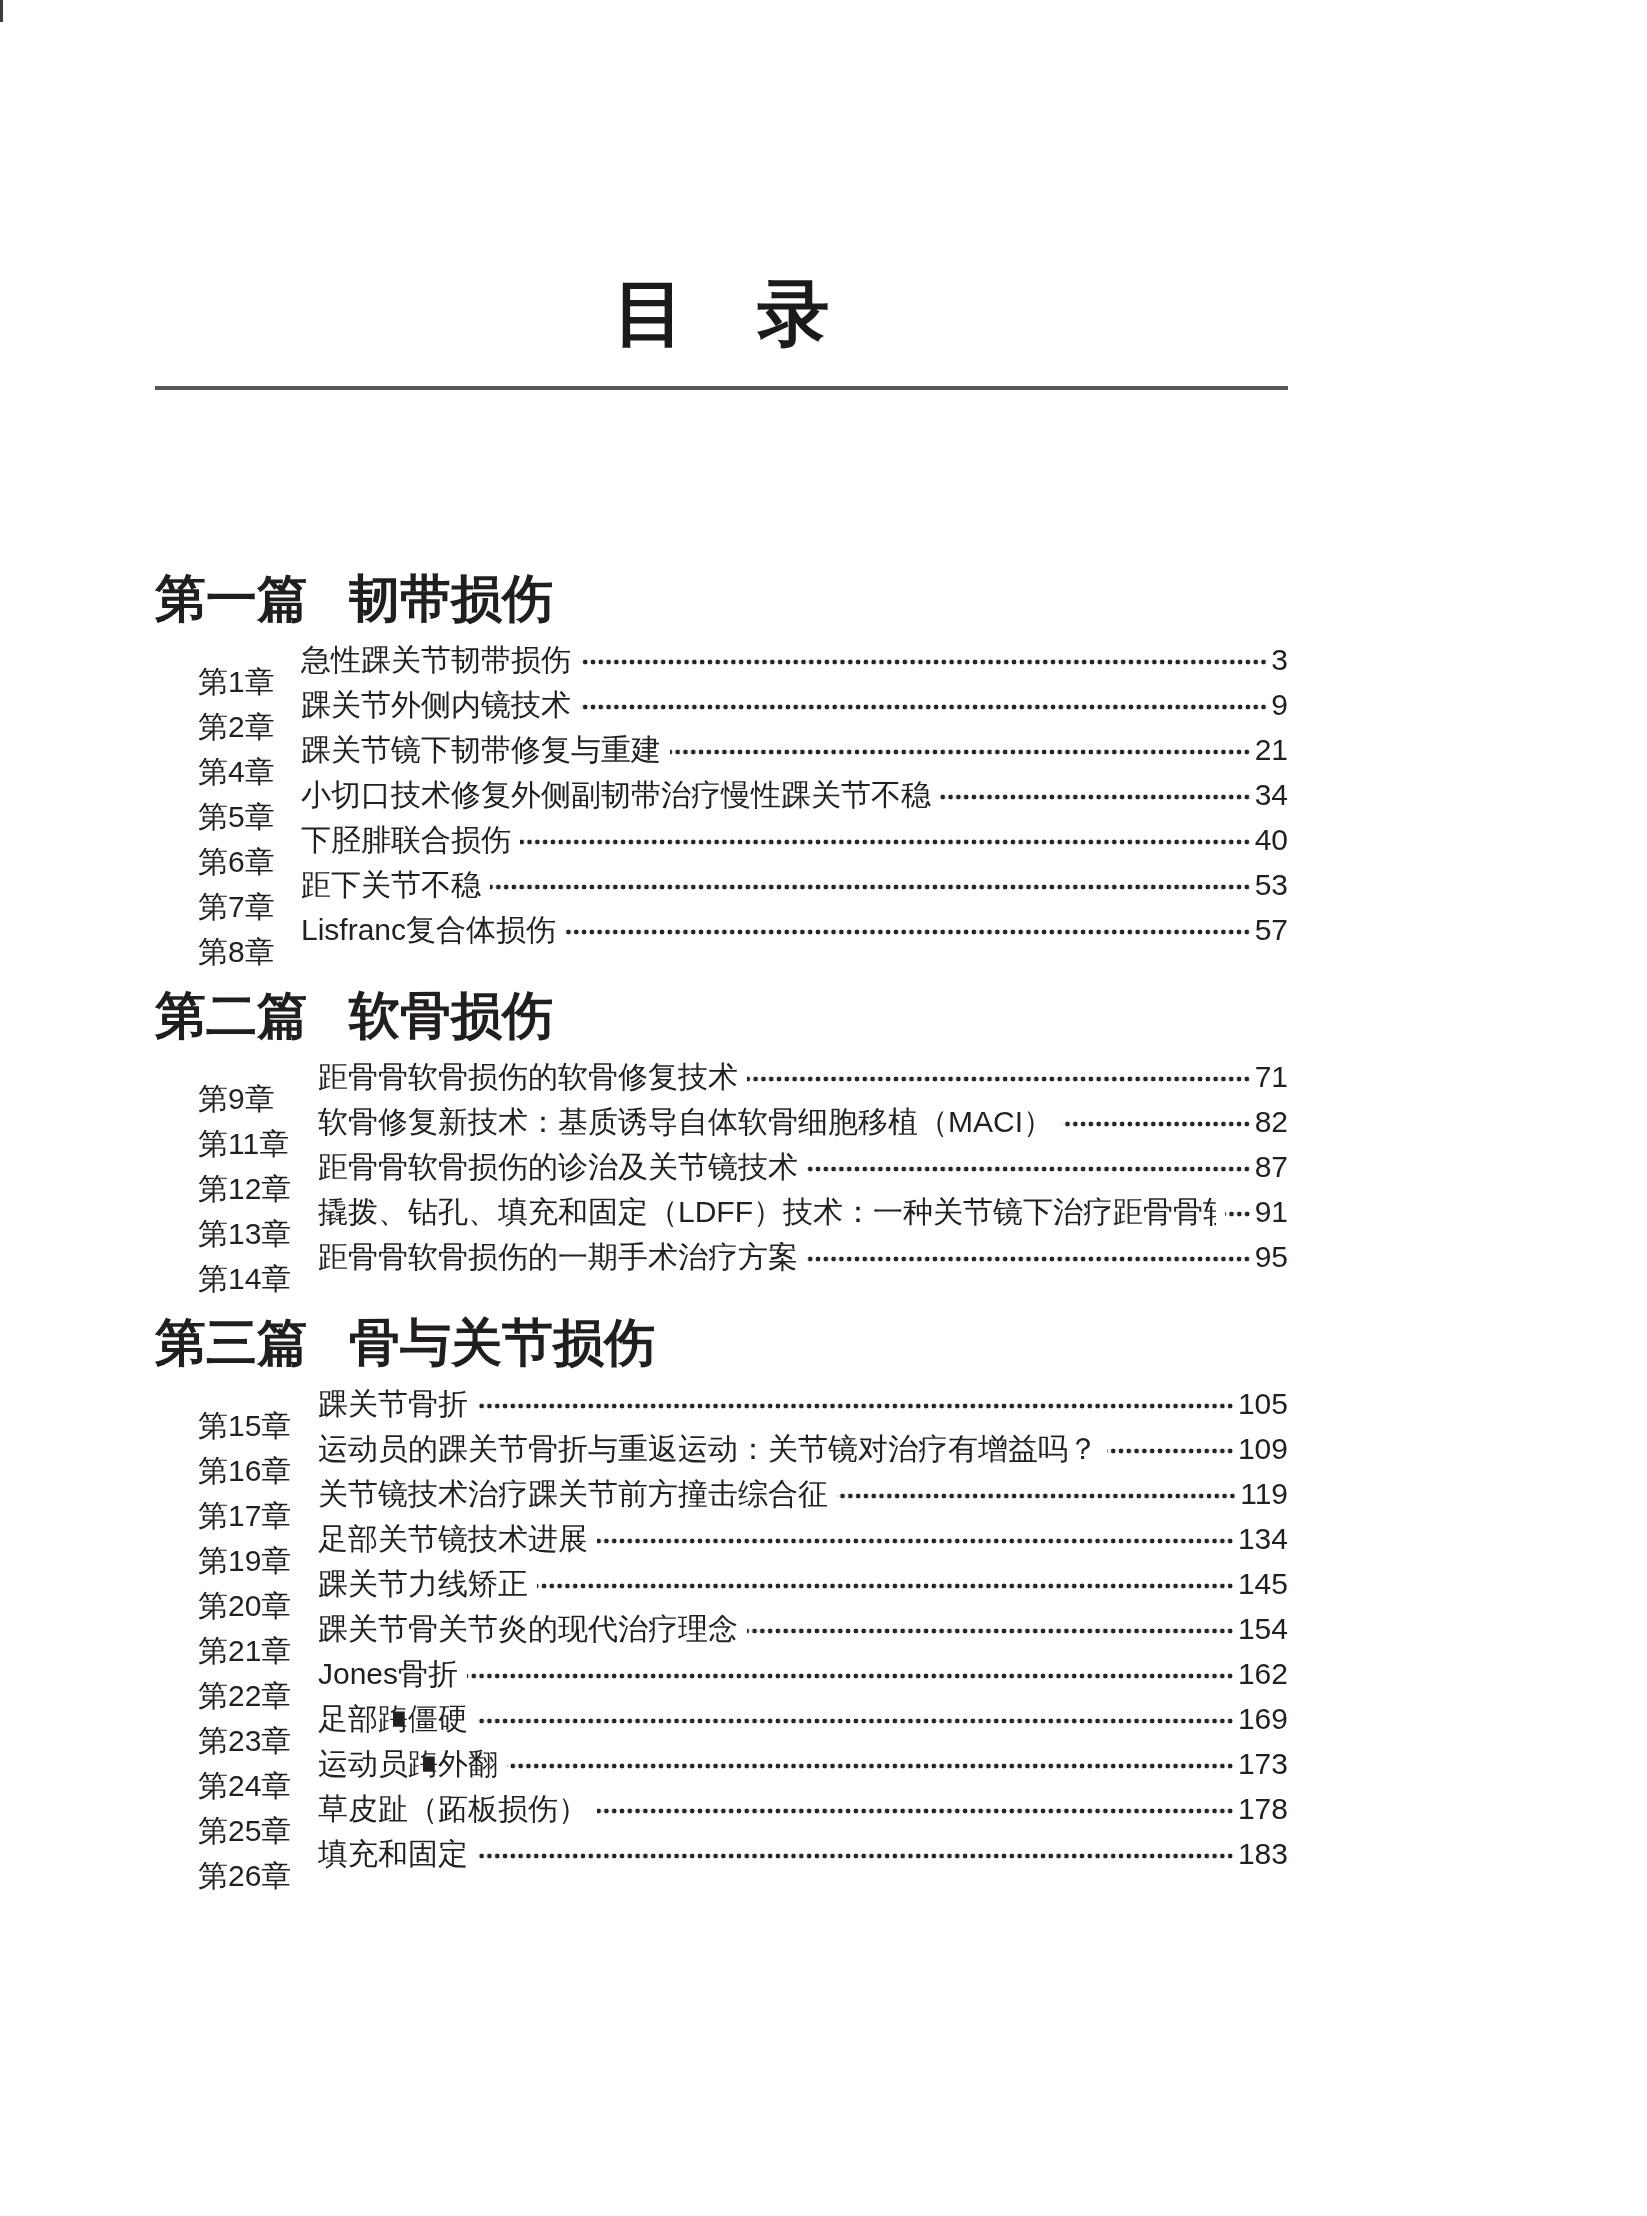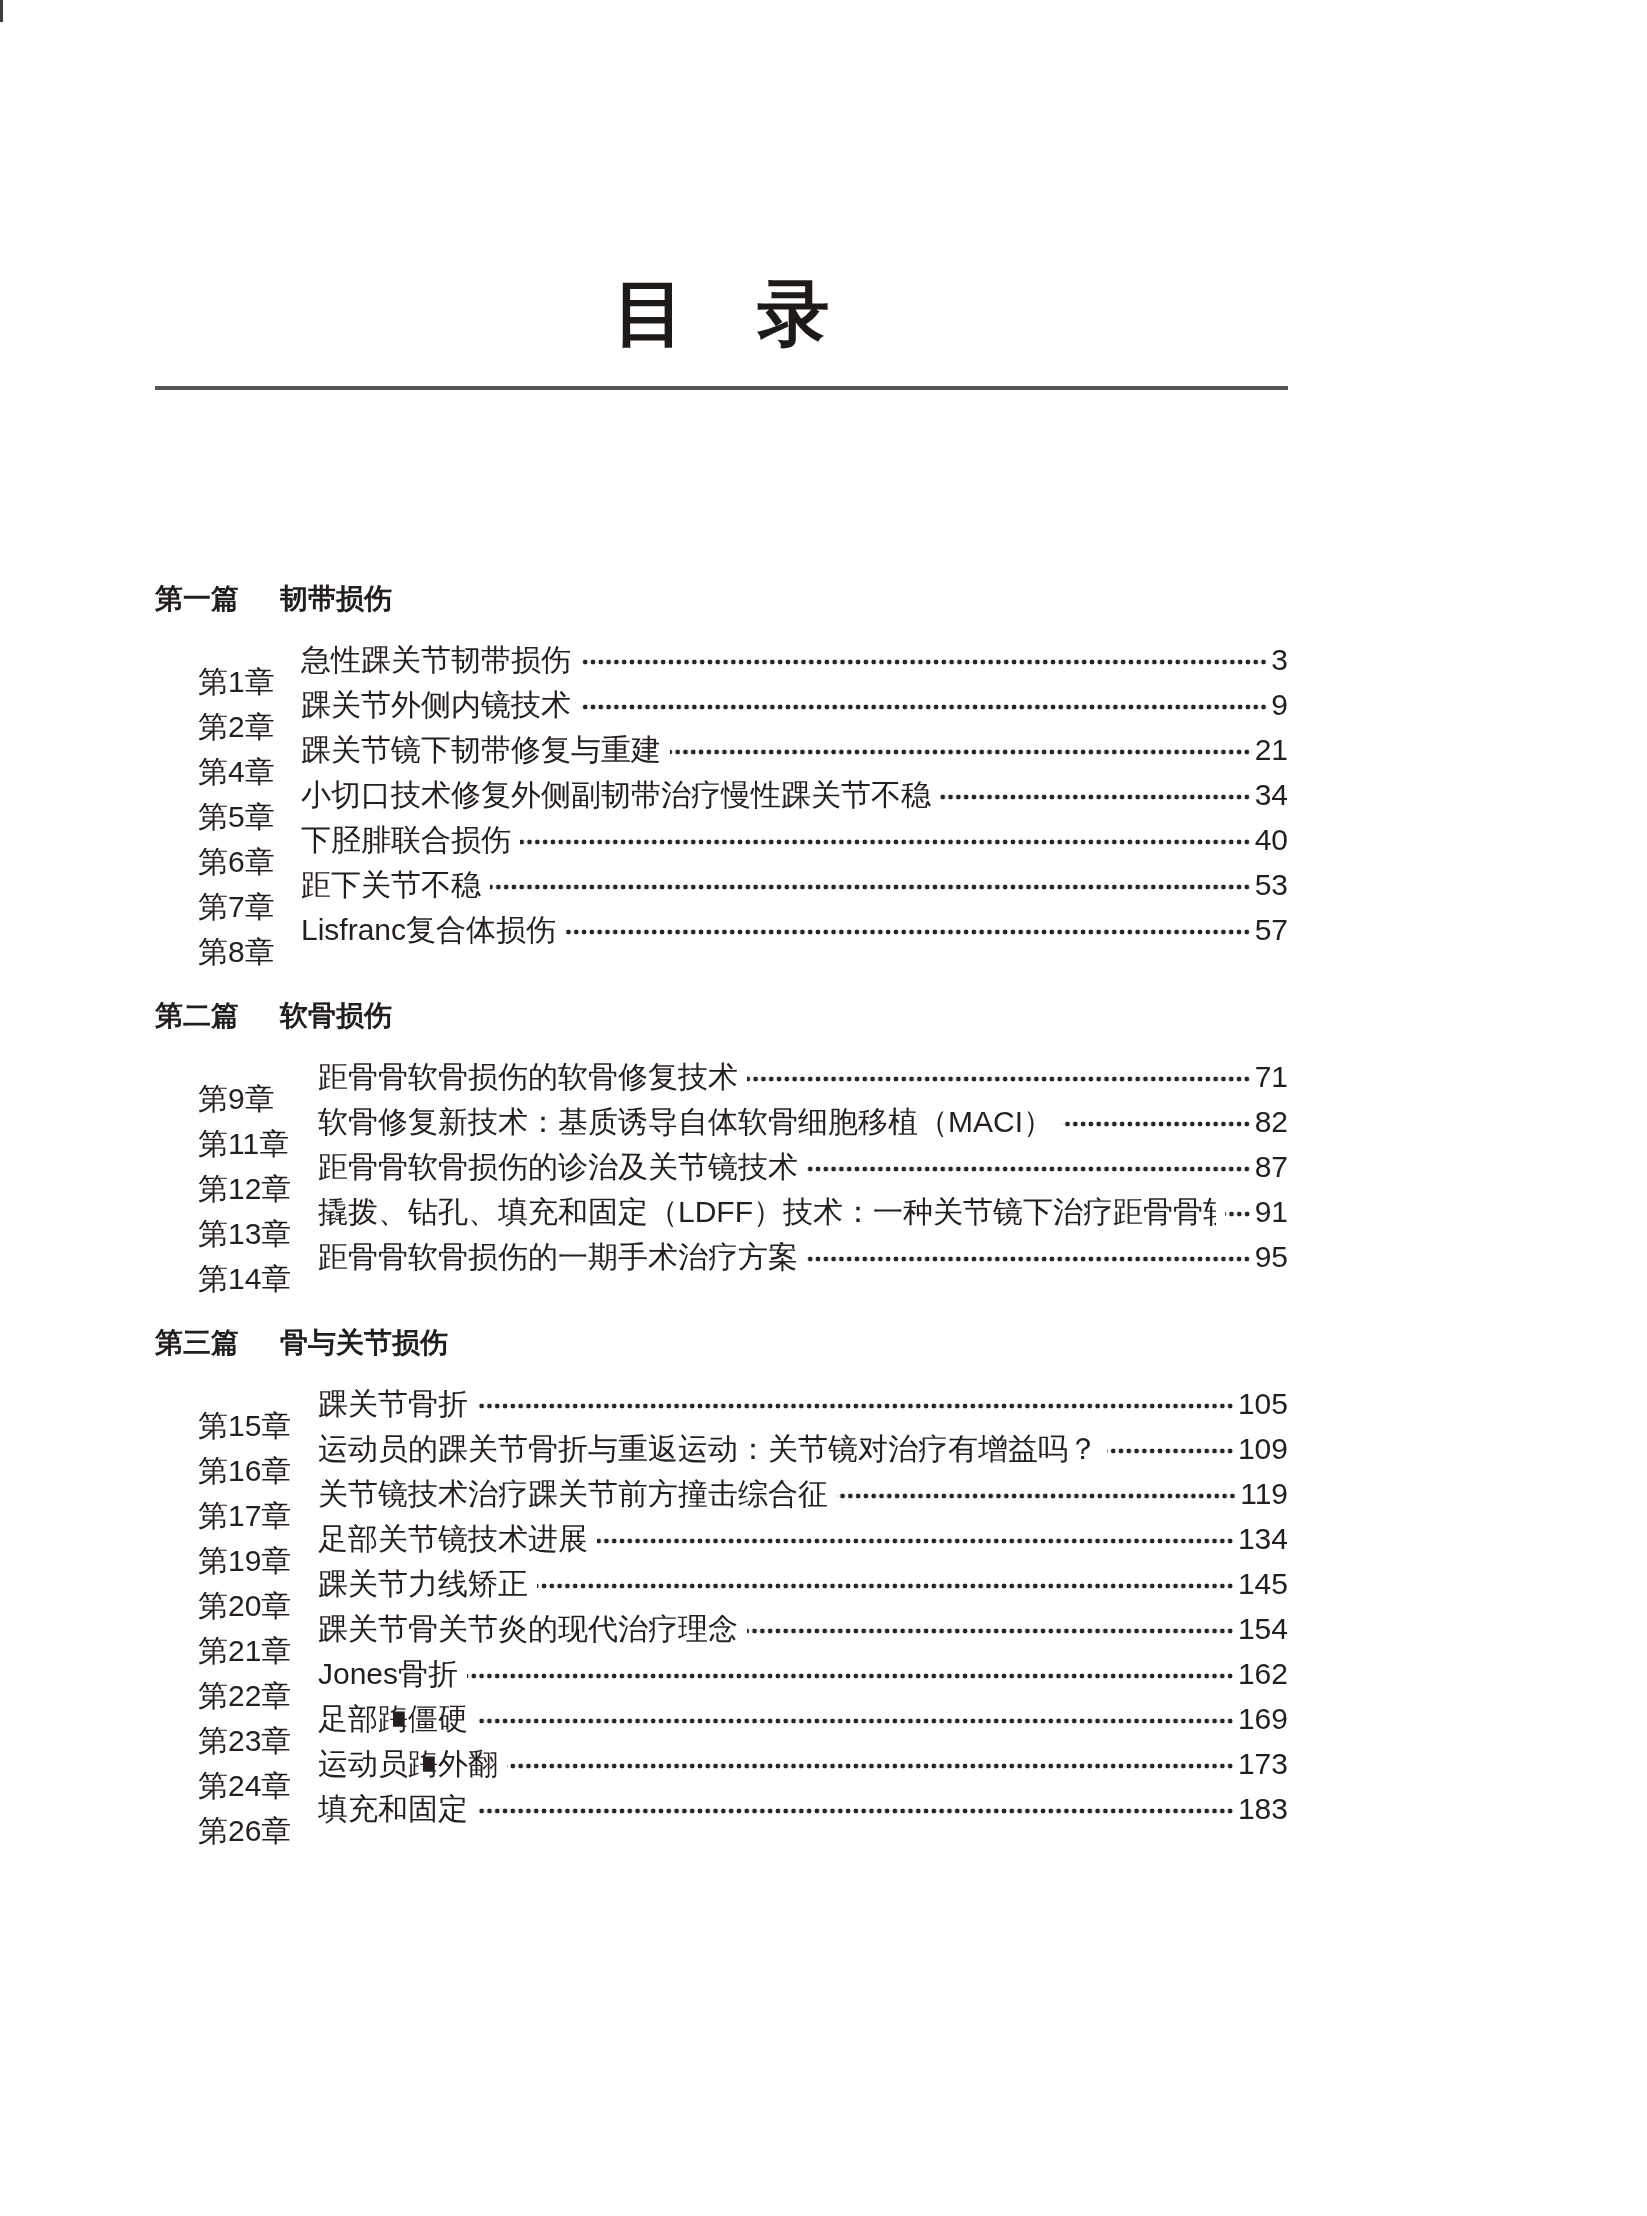--- a/index.html
+++ b/index.html
@@ -42,21 +42,21 @@
     color: #1d1a18;
   }
   .rule {
     height: 4.5px;
     background: #56565a;
     margin-top: 28.4px;
   }
   section.part { margin: 0; }
   h2.part-heading {
     margin: 184px 0 0 0;
-    font-size: 28px;
+    font-size: 51px;
     line-height: 50px;
     font-weight: bold;
     color: #221e1d;
     white-space: nowrap;
   }
   section.part + section.part h2.part-heading {
     margin-top: 39px;
   }
   .heading-gap {
     display: inline-block;
@@ -242,20 +242,26 @@
             <span class="leader"></span>
             <span class="pg">169</span>
           </div>
           <div class="row">
             <span class="num">第24章</span>
             <span class="chap-title">运动员踇外翻</span>
             <span class="leader"></span>
             <span class="pg">173</span>
           </div>
           <div class="row">
+            <span class="num">第25章</span>
+            <span class="chap-title">草皮趾（跖板损伤）</span>
+            <span class="leader"></span>
+            <span class="pg">178</span>
+          </div>
+          <div class="row">
             <span class="num">第26章</span>
             <span class="chap-title">填充和固定</span>
             <span class="leader"></span>
             <span class="pg">183</span>
           </div>
         </div>
       </section>
     </div>
 </div>
 

